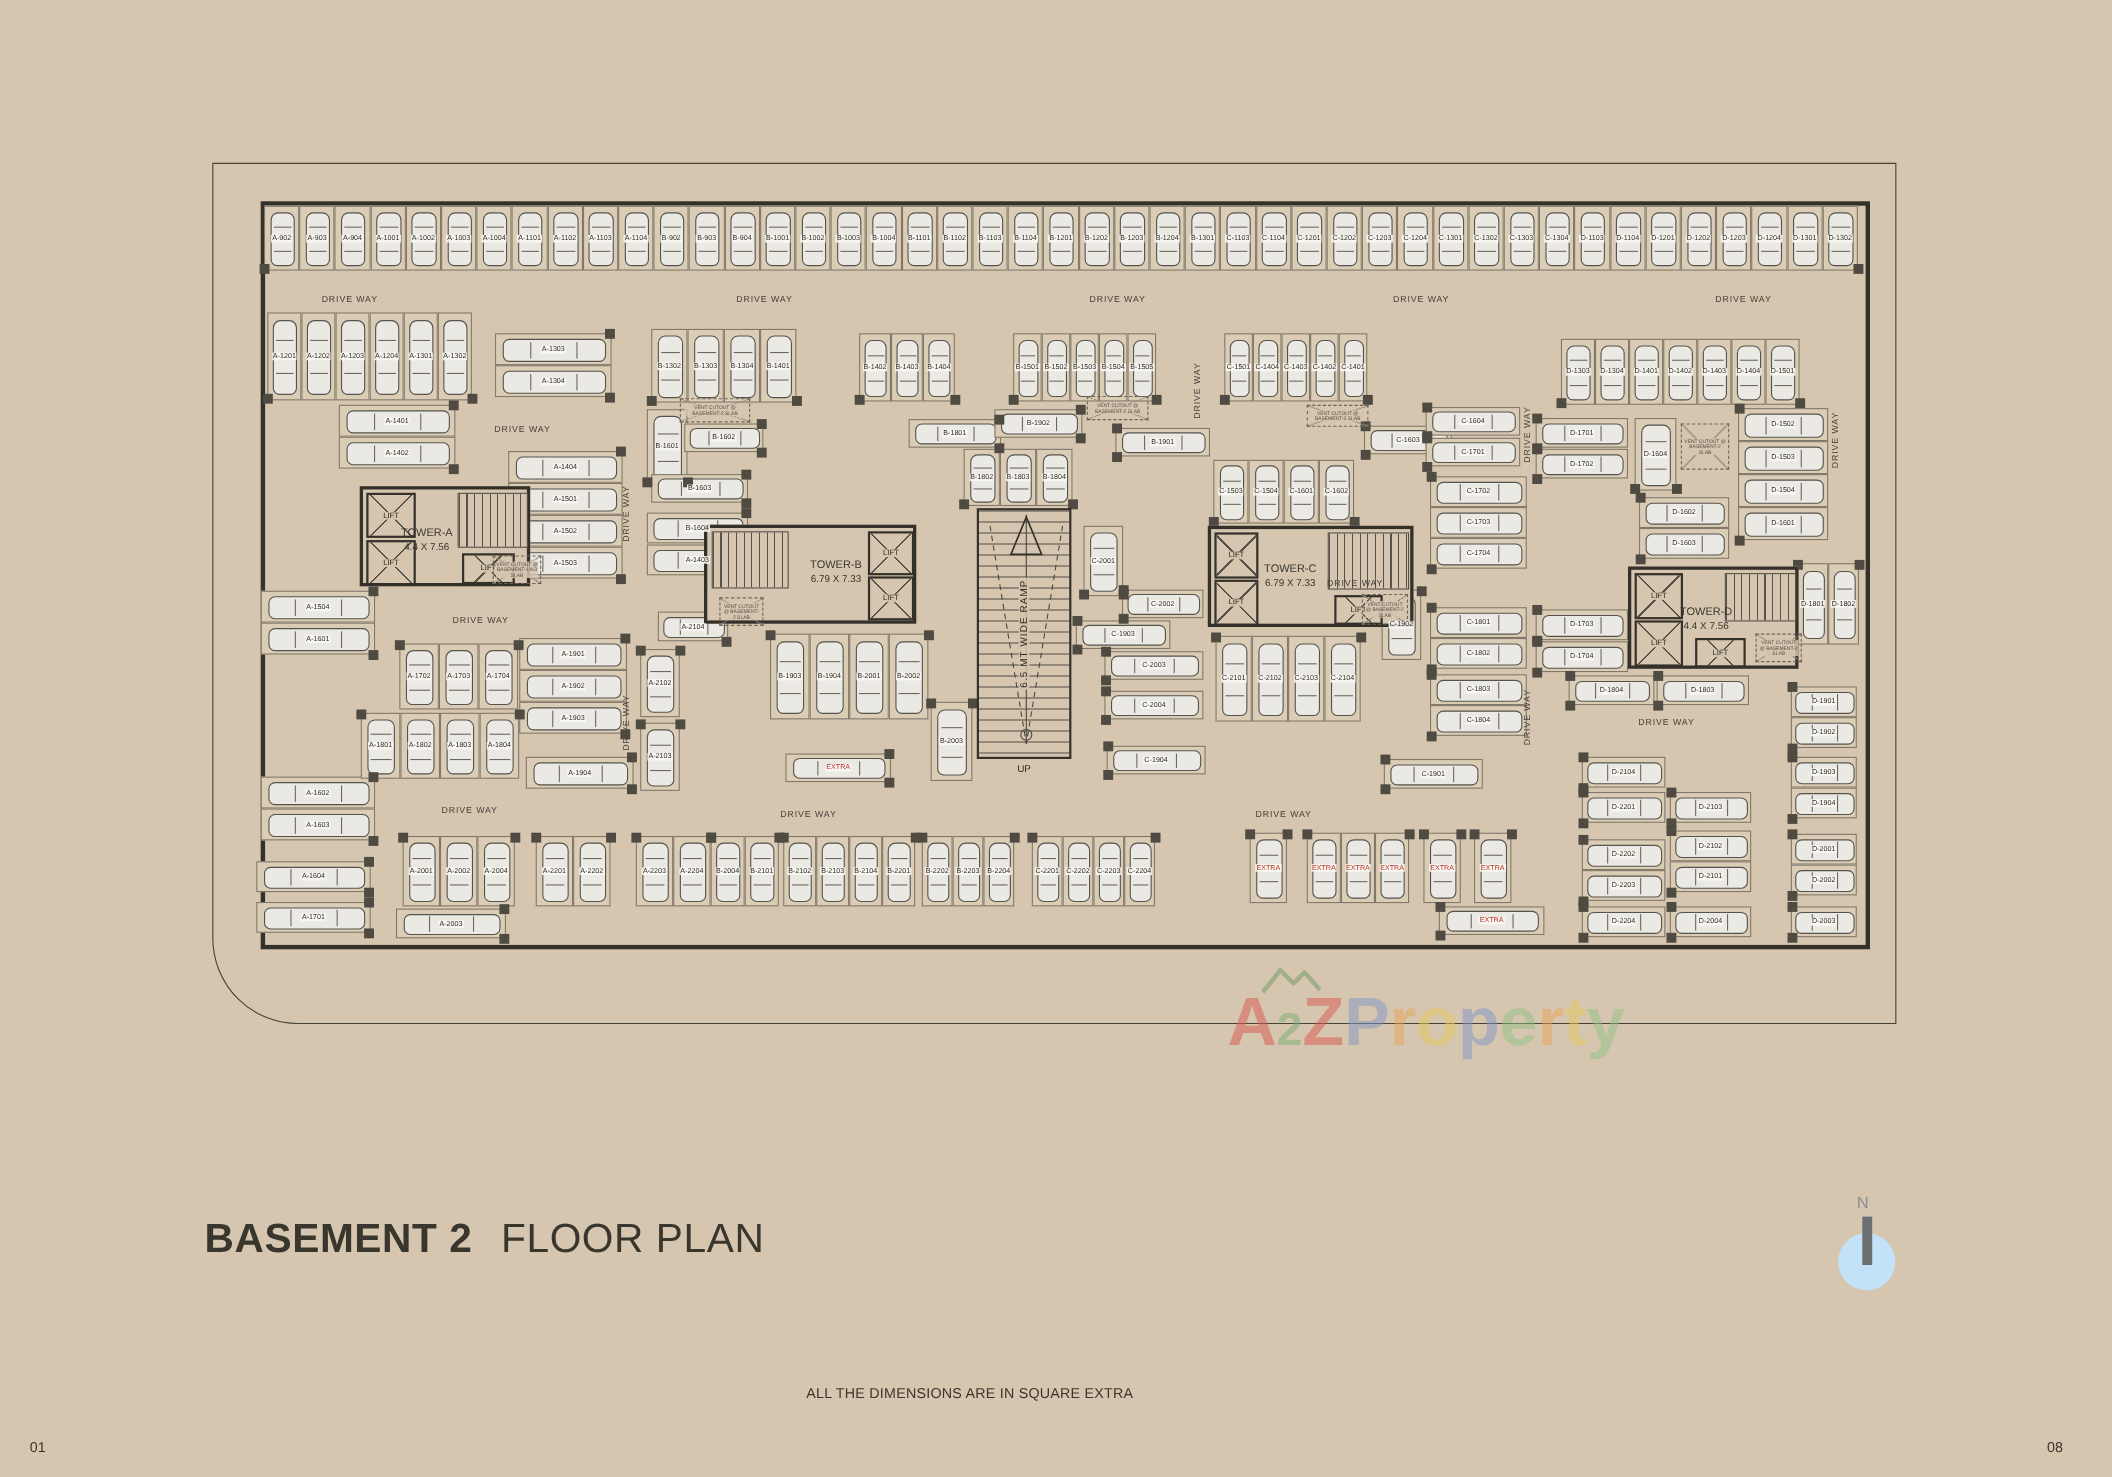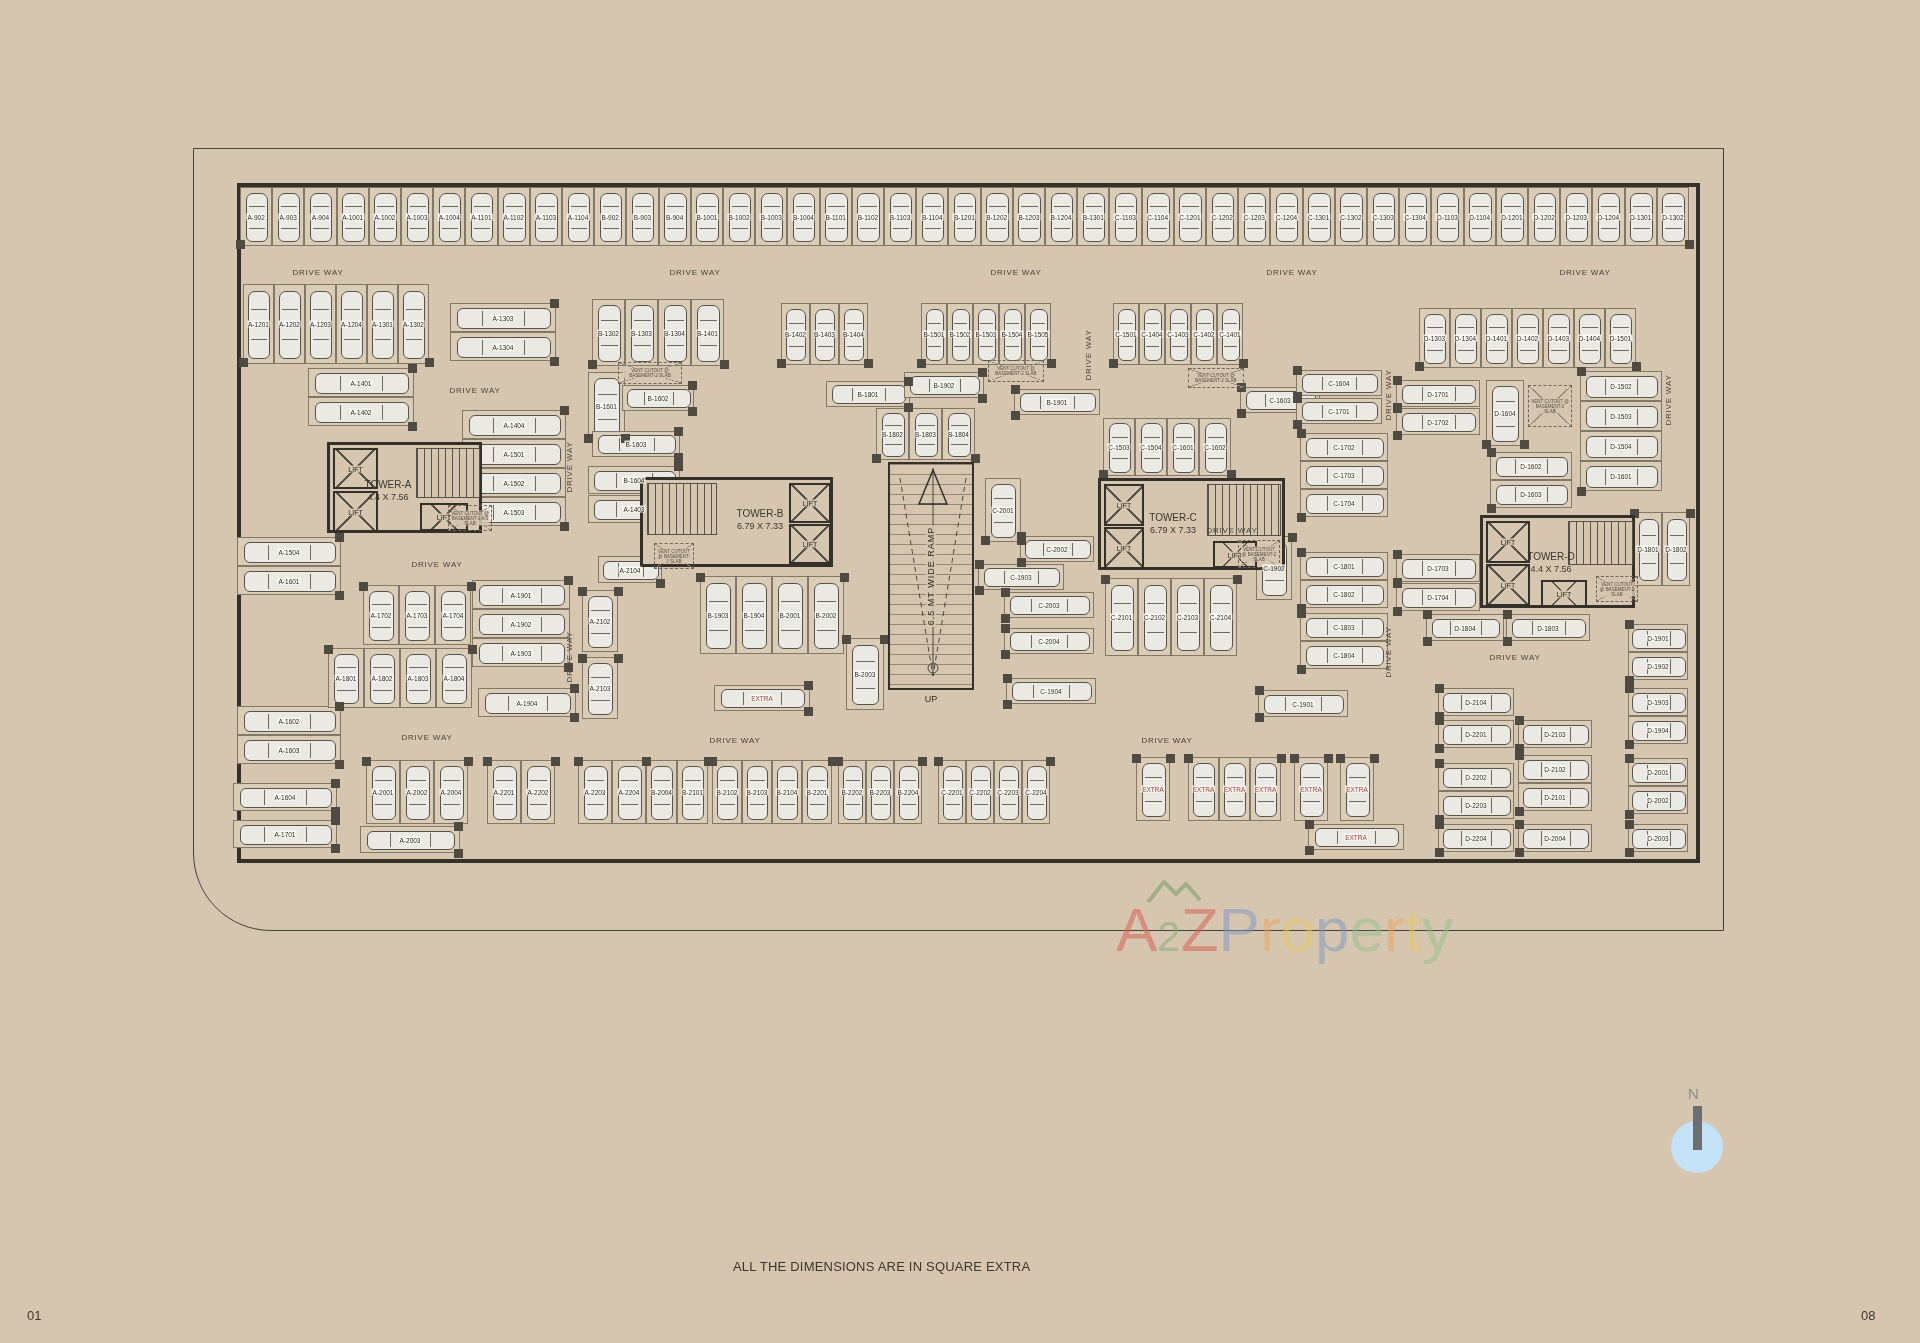--- a/index.html
+++ b/index.html
@@ -59,21 +59,21 @@
     font-size:9px;letter-spacing:1px;color:#2e2b25;background:rgba(214,198,175,.85);padding:0 2px;white-space:nowrap;}
   .up-label{position:absolute;transform:translate(-50%,0);font-size:9px;color:#2e2b25;z-index:3;}
   
   .title{position:absolute;left:186px;top:1105px;color:#39362e;font-size:37px;letter-spacing:.5px;white-space:nowrap;}
   .title .bold{font-weight:bold;}
   .title .light{font-weight:400;margin-left:26px;}
   .footnote{position:absolute;left:733px;top:1259px;font-size:13px;letter-spacing:.2px;color:#3b362e;}
   .pageno{position:absolute;top:1308px;font-size:13px;color:#3b362e;}
   .pageno.left{left:27px;} .pageno.right{left:1861px;}
   
-  .wm1{position:absolute;left:1116px;top:890px;font-weight:normal;white-space:nowrap;z-index:6;line-height:80px;}
+  .wm1{position:absolute;left:1116px;top:890px;font-weight:bold;white-space:nowrap;z-index:6;line-height:80px;}
   .wm1 span{display:inline-block;}
   .wm2{position:absolute;left:884px;top:1218px;font-size:64px;font-weight:400;letter-spacing:1px;
     color:rgba(203,192,178,.5);white-space:nowrap;z-index:6;}
   .wm-hills{position:absolute;left:1146px;top:876px;z-index:6;}
   
   .north{position:absolute;left:1671px;top:1085px;width:52px;height:90px;}
   .north .circ{position:absolute;left:0;top:36px;width:52px;height:52px;border-radius:50%;background:#c3e2f7;}
   .north .bar{position:absolute;left:22px;top:21px;width:9px;height:44px;background:#6b6f72;}
   .north .n{position:absolute;left:17px;top:0px;font-size:15px;color:#8b8e90;}
 </style>
@@ -1796,20 +1796,23 @@
       <line x1="10" y1="14" x2="43" y2="212" stroke="#4a463e" stroke-width="1" stroke-dasharray="5,4"></line>
       <line x1="76" y1="14" x2="43" y2="212" stroke="#4a463e" stroke-width="1" stroke-dasharray="5,4"></line>
       <line x1="43" y1="4" x2="43" y2="212" stroke="#4a463e" stroke-width="1"></line>
       <polygon points="43,6 29,40 57,40" fill="none" stroke="#34302a" stroke-width="1.5"></polygon>
       <circle cx="43" cy="204" r="5" fill="none" stroke="#4a463e" stroke-width="1"></circle>
     </svg>
     <span class="ramp-label">6.5 MT WIDE RAMP</span>
   </div>
   <div class="up-label" id="upLabel" style="left: 931px; top: 694px;">UP</div>
 
+  <div class="title">
+    <span class="bold">BASEMENT 2</span><span class="light">FLOOR PLAN</span>
+  </div>
   <div class="footnote">ALL THE DIMENSIONS ARE IN SQUARE EXTRA</div>
   <div class="pageno left">01</div>
   <div class="pageno right">08</div>
 
   <div class="wm1" id="wm1"><span style="color: rgba(217, 96, 85, 0.55); font-size: 62px;">A</span><span style="color: rgba(130, 175, 120, 0.55); font-size: 42px;">2</span><span style="color: rgba(217, 96, 85, 0.55); font-size: 62px;">Z</span><span style="color: rgba(0, 0, 0, 0); font-size: 28px;"> </span><span style="color: rgba(125, 150, 200, 0.5); font-size: 62px;">P</span><span style="color: rgba(232, 164, 85, 0.5); font-size: 62px;">r</span><span style="color: rgba(229, 199, 92, 0.5); font-size: 62px;">o</span><span style="color: rgba(125, 150, 200, 0.5); font-size: 62px;">p</span><span style="color: rgba(143, 191, 133, 0.5); font-size: 62px;">e</span><span style="color: rgba(232, 164, 85, 0.5); font-size: 62px;">r</span><span style="color: rgba(229, 199, 92, 0.5); font-size: 62px;">t</span><span style="color: rgba(143, 191, 133, 0.5); font-size: 62px;">y</span></div>
   <svg class="wm-hills" width="70" height="28" viewBox="0 0 70 28">
     <polyline points="2,26 18,6 30,18 40,8 54,24" fill="none" stroke="rgba(123,160,111,.6)" stroke-width="4" stroke-linejoin="round"></polyline>
   </svg>
 
   <div class="north">

